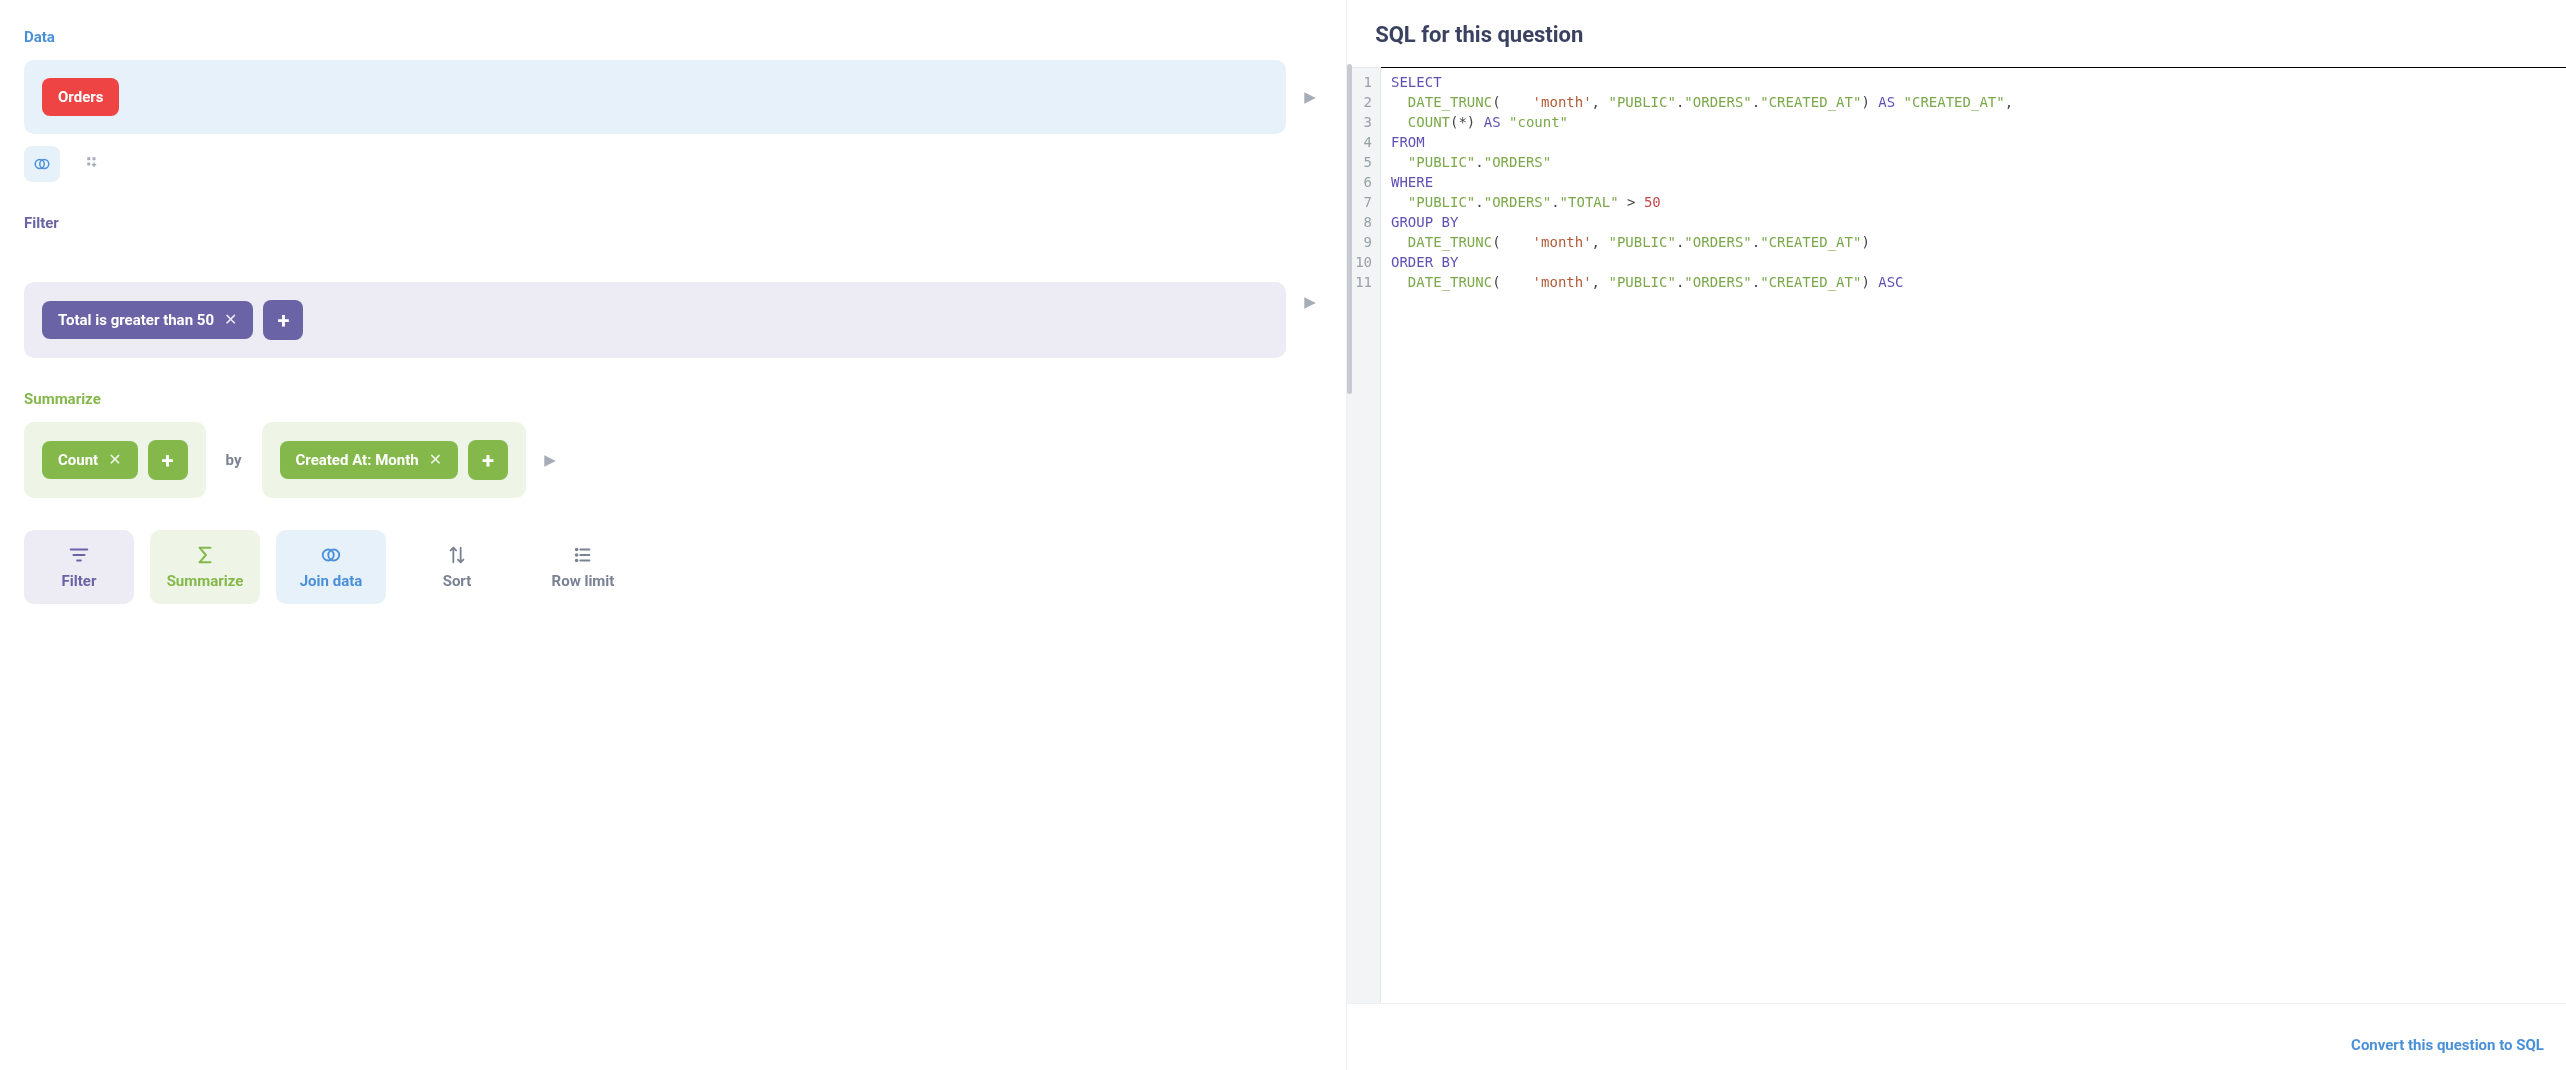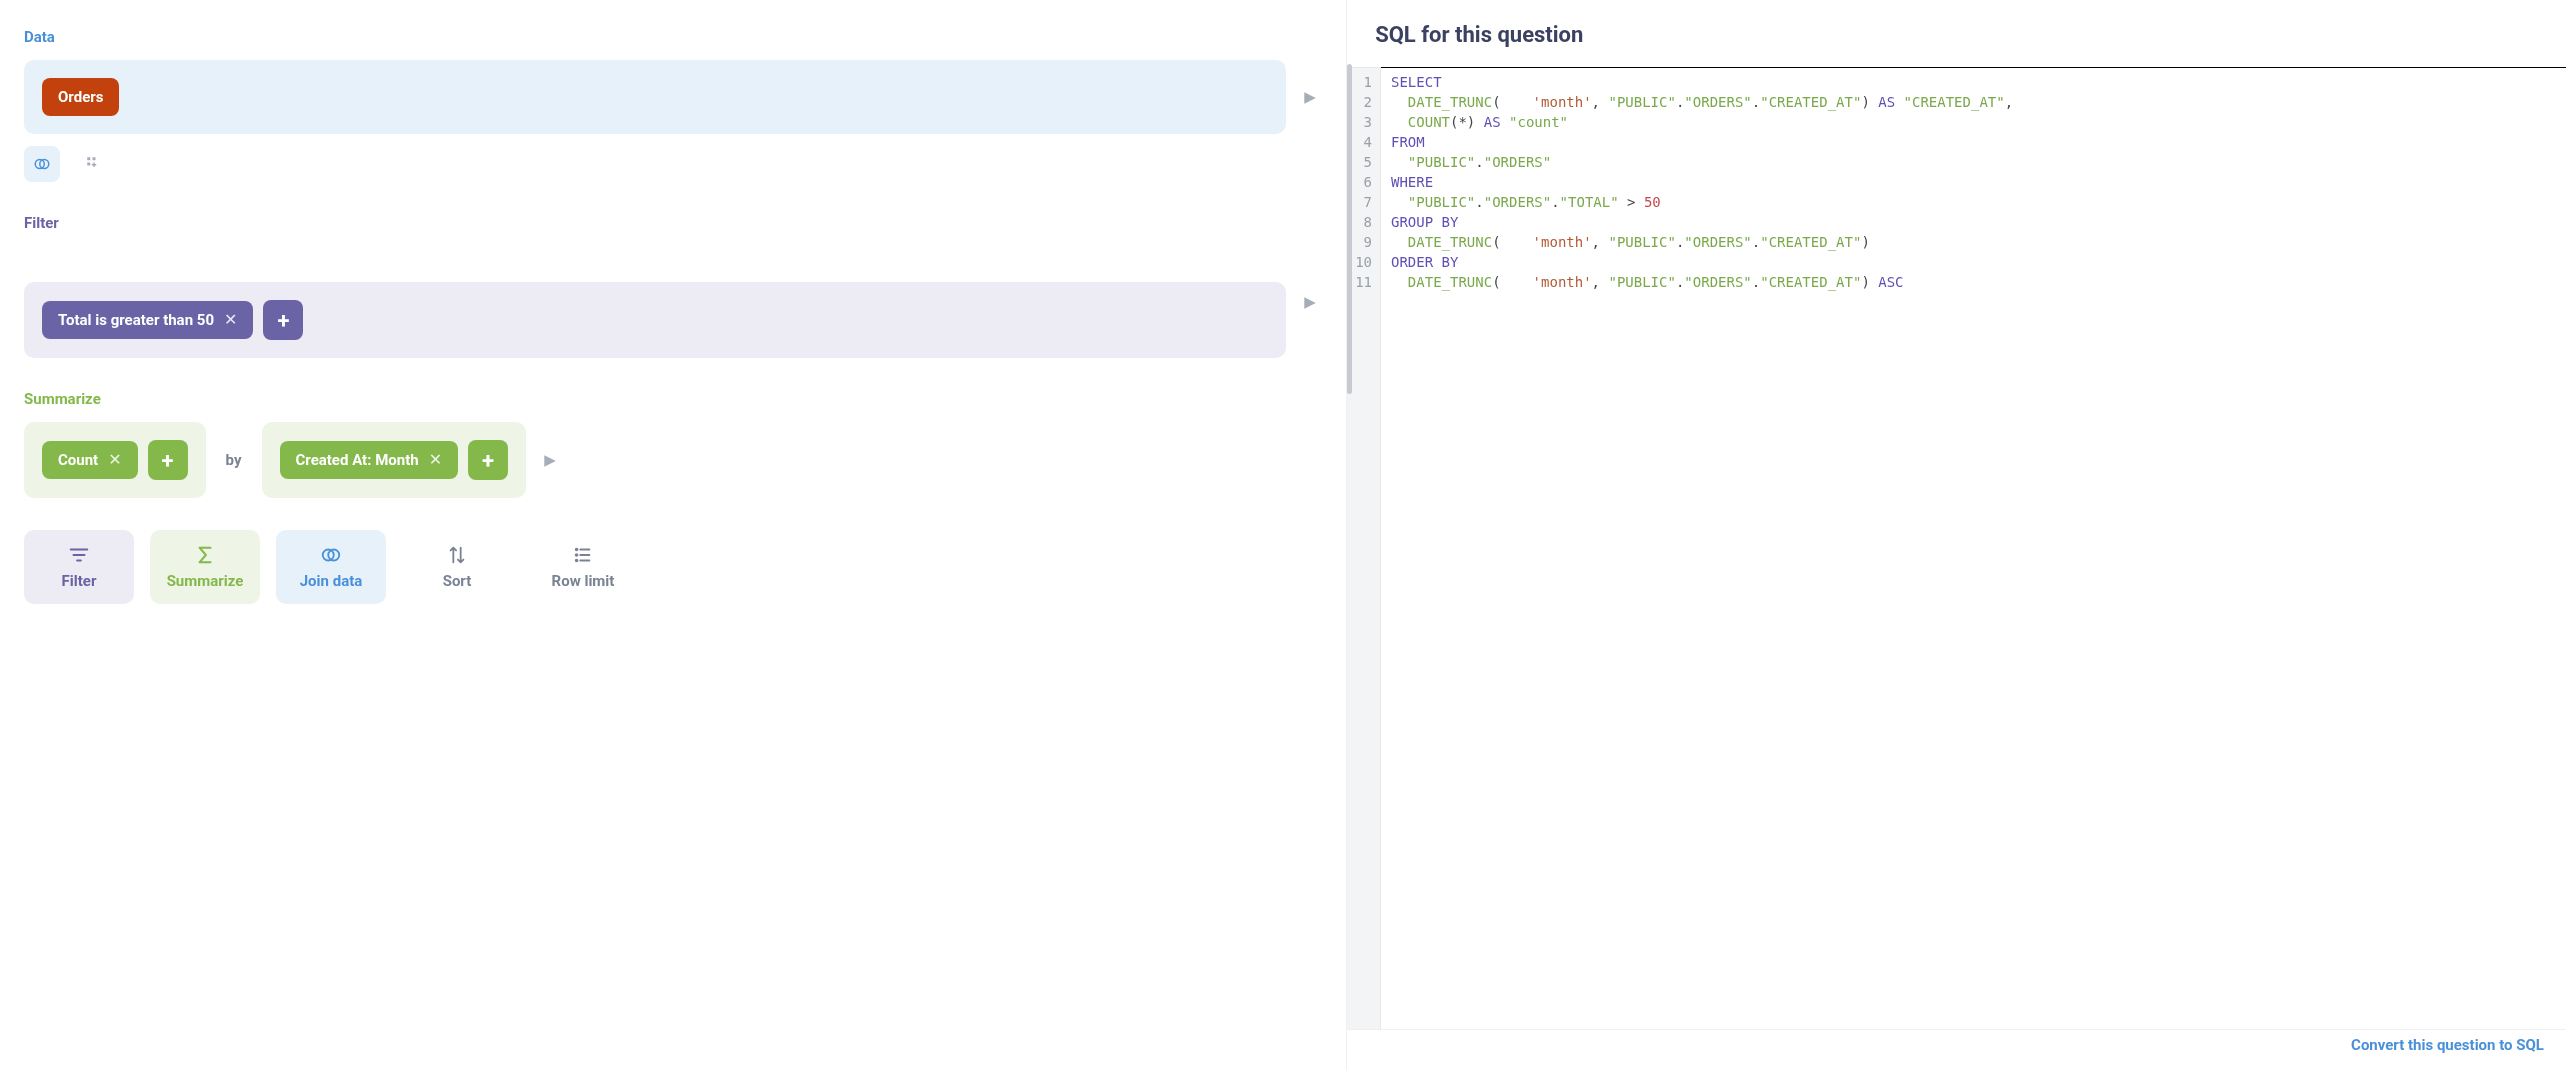--- a/index.html
+++ b/index.html
@@ -60,21 +60,21 @@
   }
   .tok-kw { color: #5f50b5; }
   .tok-func { color: #7aa84a; }
   .tok-str { color: #b35b38; margin-left: 32px; }
   .tok-id { color: #7aa84a; }
   .tok-num { color: #c44848; }
   .tok-op { color: #444; }
 
   .convert-link {
     text-align: right;
-    padding: 6px 22px 16px 22px;
+    padding: 32px 22px 16px 22px;
     border-top: 1px solid #eef0f2;
     color: #4a90d9;
     font-weight: 700;
     font-size: 15px;
     cursor: pointer;
   }
 
   
   .section { margin-bottom: 32px; }
   .section-title {
@@ -108,21 +108,21 @@
     display: inline-flex;
     align-items: center;
     gap: 10px;
     border-radius: 8px;
     padding: 10px 16px;
     color: #fff;
     font-weight: 700;
     font-size: 15px;
     cursor: pointer;
   }
-  .pill-blue   { background: #c2410c; }
+  .pill-blue   { background: #ef4444; }
   .pill-purple { background: #6a63a5; }
   .pill-green  { background: #84b84b; }
 
   .pill .x {
     font-weight: 400;
     opacity: 0.85;
     font-size: 16px;
     line-height: 1;
   }
 

